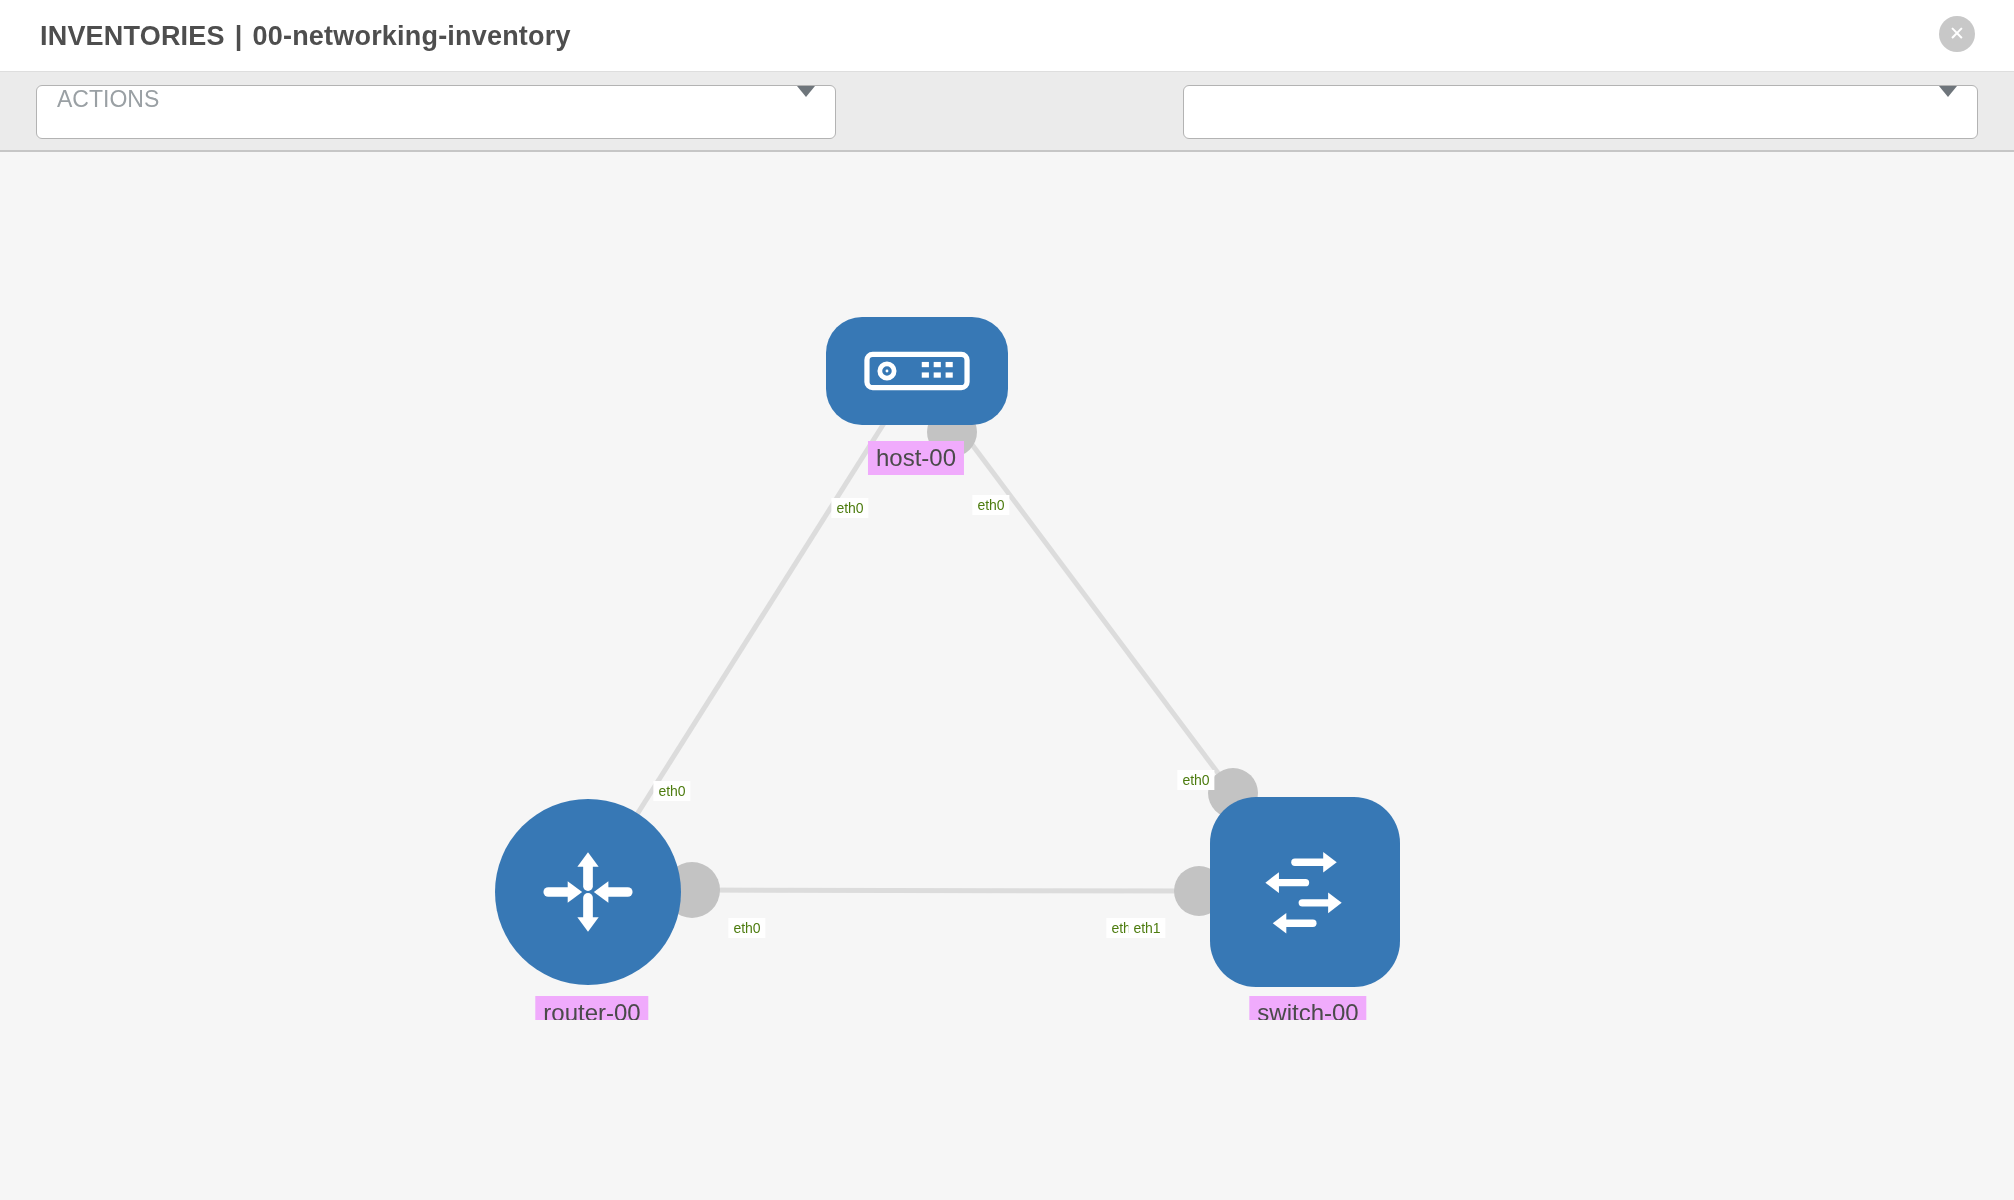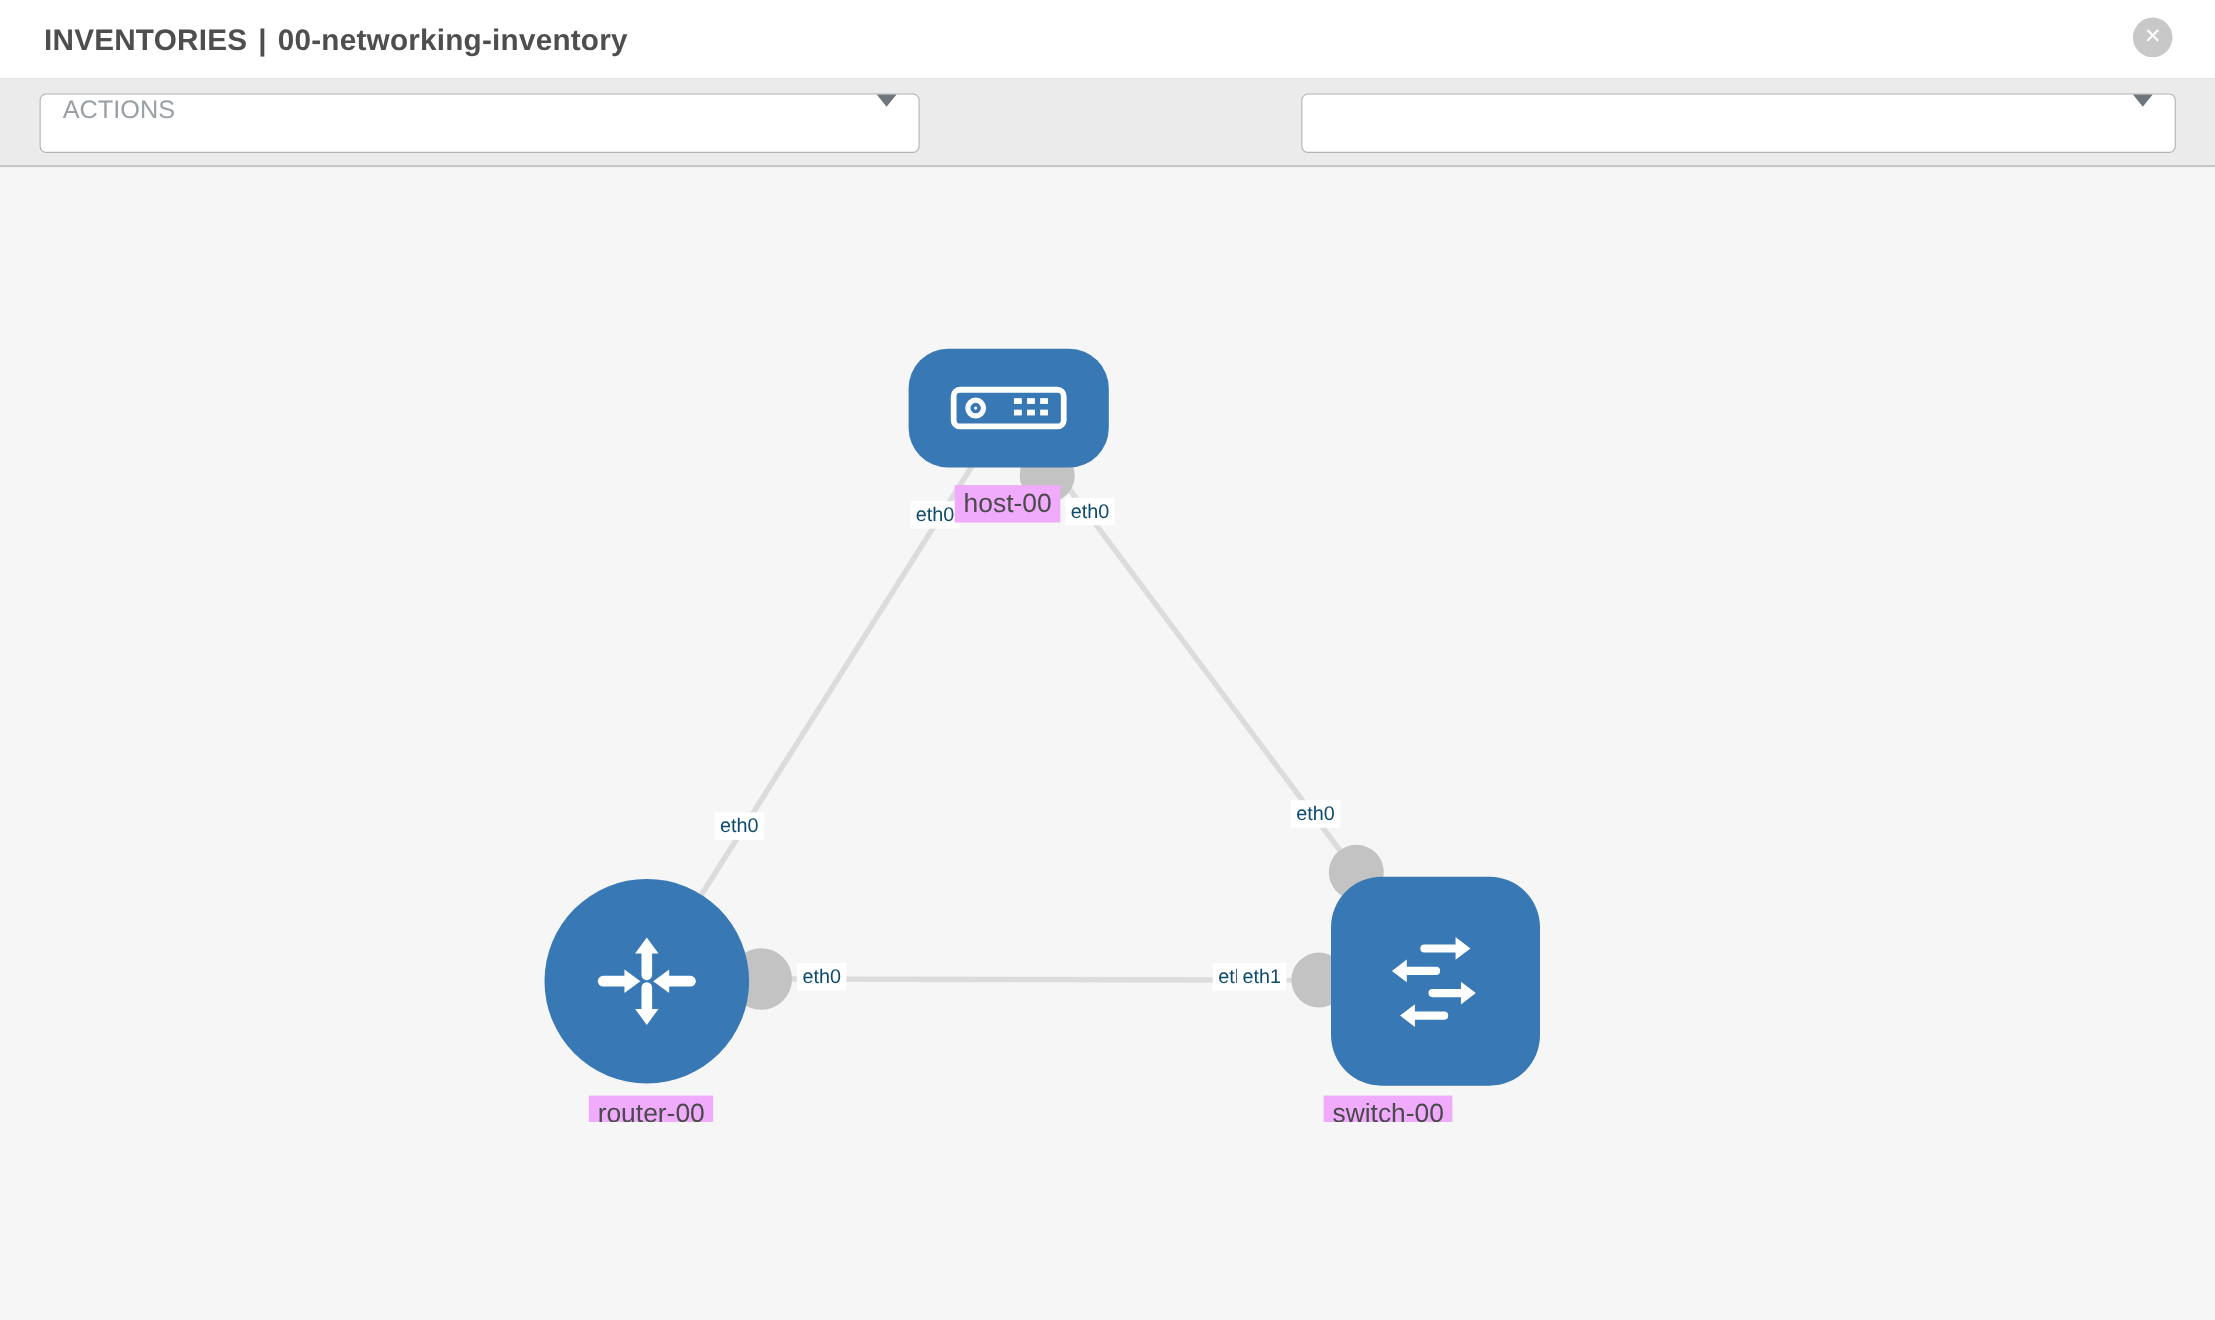--- a/index.html
+++ b/index.html
@@ -35,21 +35,21 @@
   .tool-icon svg{display:block;}
 
   
   .canvas{position:relative;width:2014px;height:1048px;background:var(--canvas-bg);overflow:hidden;}
   .links-layer{position:absolute;left:0;top:0;}
   .node{position:absolute;background:var(--accent-blue);display:flex;align-items:center;justify-content:center;}
   .node-host{left:826px;top:165px;width:182px;height:108px;border-radius:36px;}
   .node-router{left:495px;top:647px;width:186px;height:186px;border-radius:50%;}
   .node-switch{left:1210px;top:645px;width:190px;height:190px;border-radius:46px;}
   .node-label{position:absolute;transform:translate(-50%,-50%);background:#f0abfc;color:var(--label-text);font-size:24px;padding:3px 8px;white-space:nowrap;z-index:6;}
-  .iface-label{position:absolute;transform:translate(-50%,-50%);background:#ffffff;color:#0c4a6e;font-size:18px;padding:2px 5px;white-space:nowrap;z-index:5;}
+  .iface-label{position:absolute;transform:translate(-50%,-50%);background:#ffffff;color:#4d7c0f;font-size:14px;padding:2px 5px;white-space:nowrap;z-index:5;margin-top:40px;}
   .iface-front{z-index:7;}
 
   
   .zoom-panel{position:absolute;left:1620px;top:930px;width:388px;height:270px;background:#ffffff;border:2px solid #cbcbcb;}
   .zoom-value{position:absolute;left:0;top:12px;width:388px;text-align:center;font-size:22px;color:#2f2f2f;}
   .zoom-minus{position:absolute;left:28px;top:60px;width:32px;height:8px;border-radius:4px;background:#8d8d8d;cursor:pointer;}
   .zoom-track{position:absolute;left:70px;top:51px;width:268px;height:26px;border:2px solid #b5b5b5;border-radius:14px;background:#ffffff;cursor:pointer;}
   .zoom-thumb{position:absolute;left:226px;top:46px;width:36px;height:36px;border-radius:50%;background:var(--accent-blue);cursor:pointer;z-index:2;}
   .zoom-plus{position:absolute;left:350px;top:49px;width:30px;height:30px;cursor:pointer;}
   .zoom-plus::before{content:"";position:absolute;left:0;top:11px;width:30px;height:8px;border-radius:4px;background:#8d8d8d;}
@@ -142,21 +142,21 @@
           <line x1="245" y1="300" x2="350" y2="300"></line>
           <polygon points="405,300 350,258 350,342" stroke="none"></polygon>
           <line x1="288" y1="383" x2="180" y2="383"></line>
           <polygon points="125,383 180,341 180,425" stroke="none"></polygon>
         </g>
       </svg>
     </div>
 
     <span class="node-label" style="left:916px;top:306px;">host-00</span>
     <span class="node-label" style="left:592px;top:861px;">router-00</span>
-    <span class="node-label" style="left:1262px;top:861px;">switch-00</span>
+    <span class="node-label" style="left:1308px;top:861px;">switch-00</span>
 
     <span class="iface-label" style="left:850px;top:316px;">eth0</span>
     <span class="iface-label" style="left:991px;top:313px;">eth0</span>
     <span class="iface-label" style="left:672px;top:599px;">eth0</span>
     <span class="iface-label" style="left:1196px;top:588px;">eth0</span>
     <span class="iface-label" style="left:747px;top:736px;">eth0</span>
     <span class="iface-label" style="left:1125px;top:736px;">eth0</span>
     <span class="iface-label iface-front" style="left:1147px;top:736px;">eth1</span>
 
     <div class="zoom-panel">

